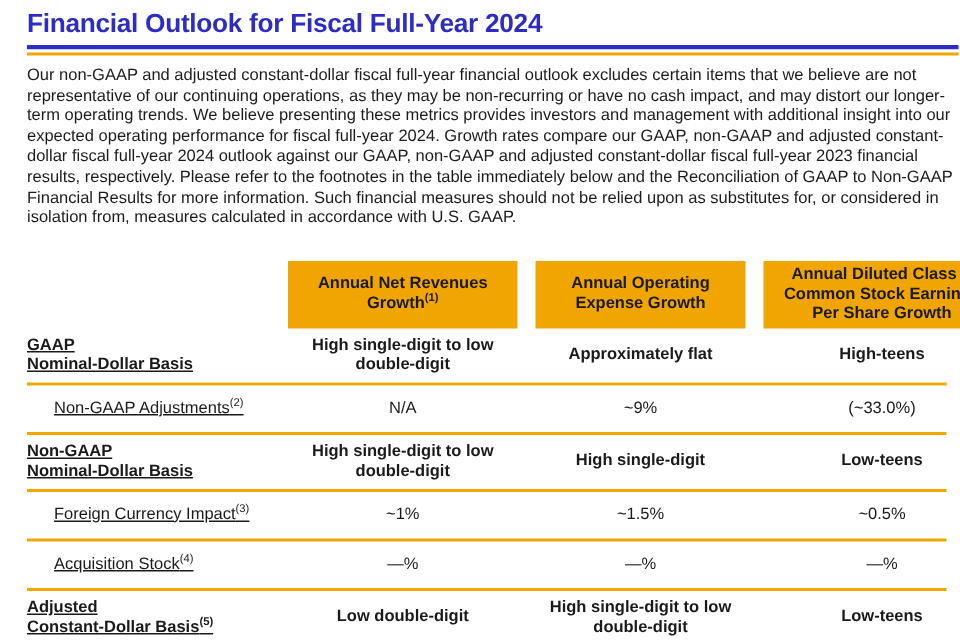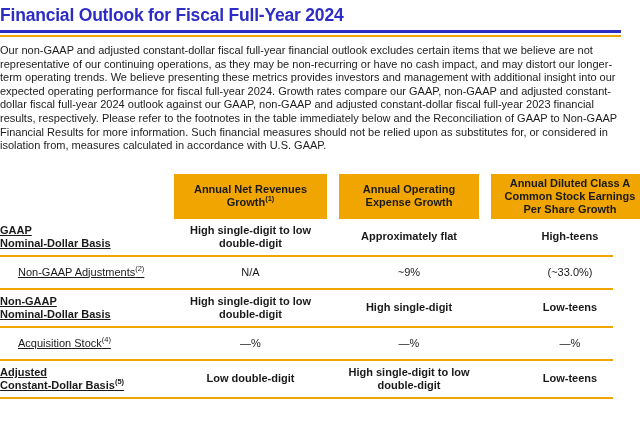--- a/index.html
+++ b/index.html
@@ -3,21 +3,21 @@
 <meta charset="utf-8">
 <style>
   :root{
     --blue:#2D2DC5;
     --gold:#F0A500;
     --ink:#1A1A1A;
   }
   *{margin:0;padding:0;box-sizing:border-box;}
   html,body{width:640px;height:428px;overflow:hidden;background:#fff;}
   body{font-family:"Liberation Sans", sans-serif;color:var(--ink);}
-  .page{width:640px;height:368px;padding:4px 9px 0 0;background:#fff;}
+  .page{width:640px;height:368px;padding:4px 9px 0 18px;background:#fff;}
 
   .title{
     font-size:17.5px;font-weight:bold;color:var(--blue);
     letter-spacing:-0.2px;line-height:22px;
   }
   .rule{width:621px;margin-top:4px;}
   .rule-blue{height:3px;background:var(--blue);}
   .rule-gap{height:2px;background:#fff;}
   .rule-gold{height:2px;background:var(--gold);}
 
@@ -93,20 +93,29 @@
     <div class="row body-row bold-row">
       <div class="cell label-cell">
         <span class="lbl-line"><span>Non-GAAP</span><sup></sup></span>
         <span class="lbl-line"><span>Nominal-Dollar Basis</span><sup></sup></span>
       </div>
       <div class="cell val-cell">High single-digit to low double-digit</div>
       <div class="cell val-cell">High single-digit</div>
       <div class="cell val-cell">Low-teens</div>
     </div>
 
+    <div class="row body-row">
+      <div class="cell label-cell indent">
+        <span class="lbl-line"><span>Foreign Currency Impact</span><sup>(3)</sup></span>
+        <span class="lbl-line"><span></span><sup></sup></span>
+      </div>
+      <div class="cell val-cell">~1%</div>
+      <div class="cell val-cell">~1.5%</div>
+      <div class="cell val-cell">~0.5%</div>
+    </div>
 
     <div class="row body-row">
       <div class="cell label-cell indent">
         <span class="lbl-line"><span>Acquisition Stock</span><sup>(4)</sup></span>
         <span class="lbl-line"><span></span><sup></sup></span>
       </div>
       <div class="cell val-cell">—%</div>
       <div class="cell val-cell">—%</div>
       <div class="cell val-cell">—%</div>
     </div>

